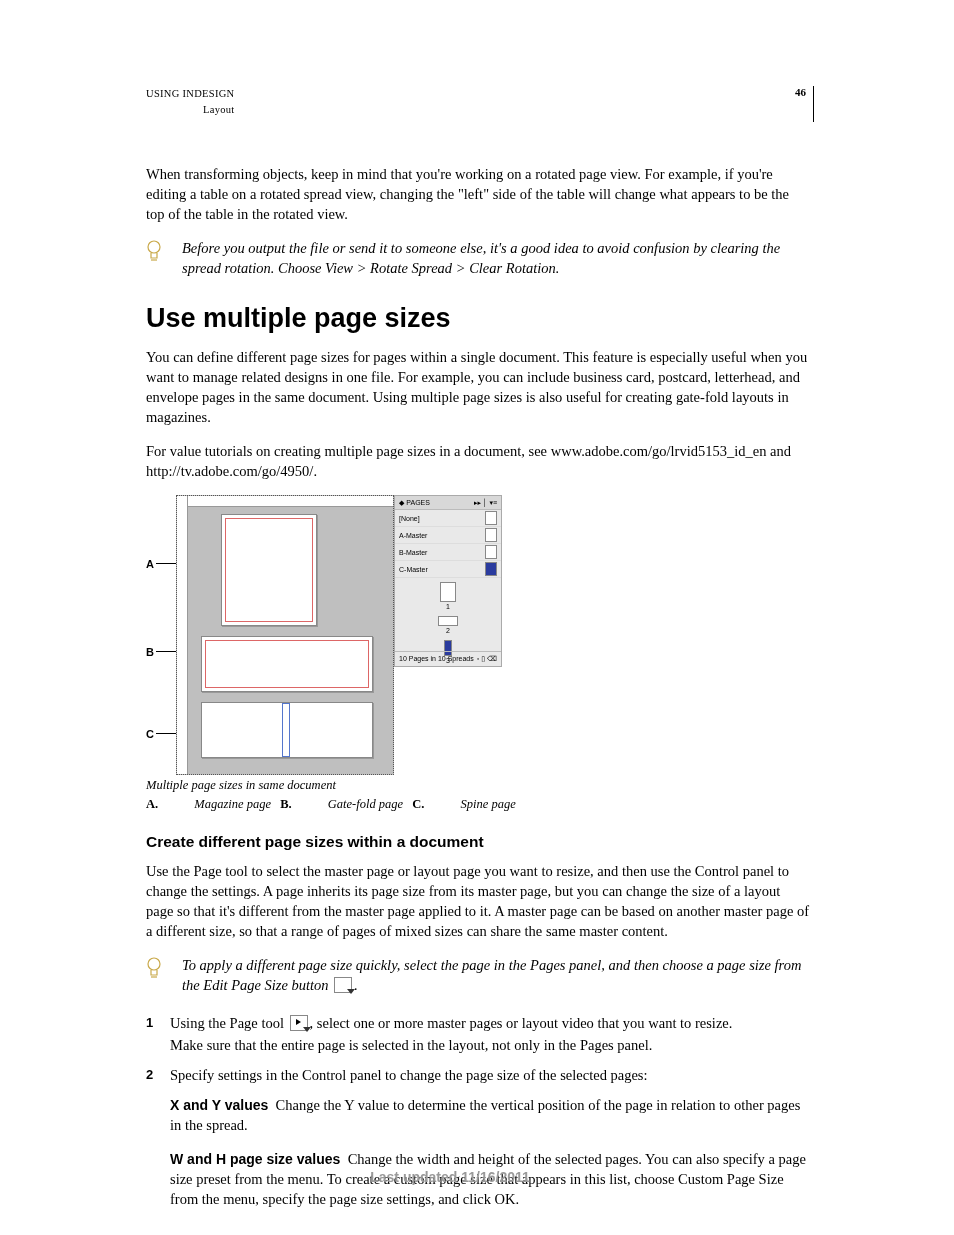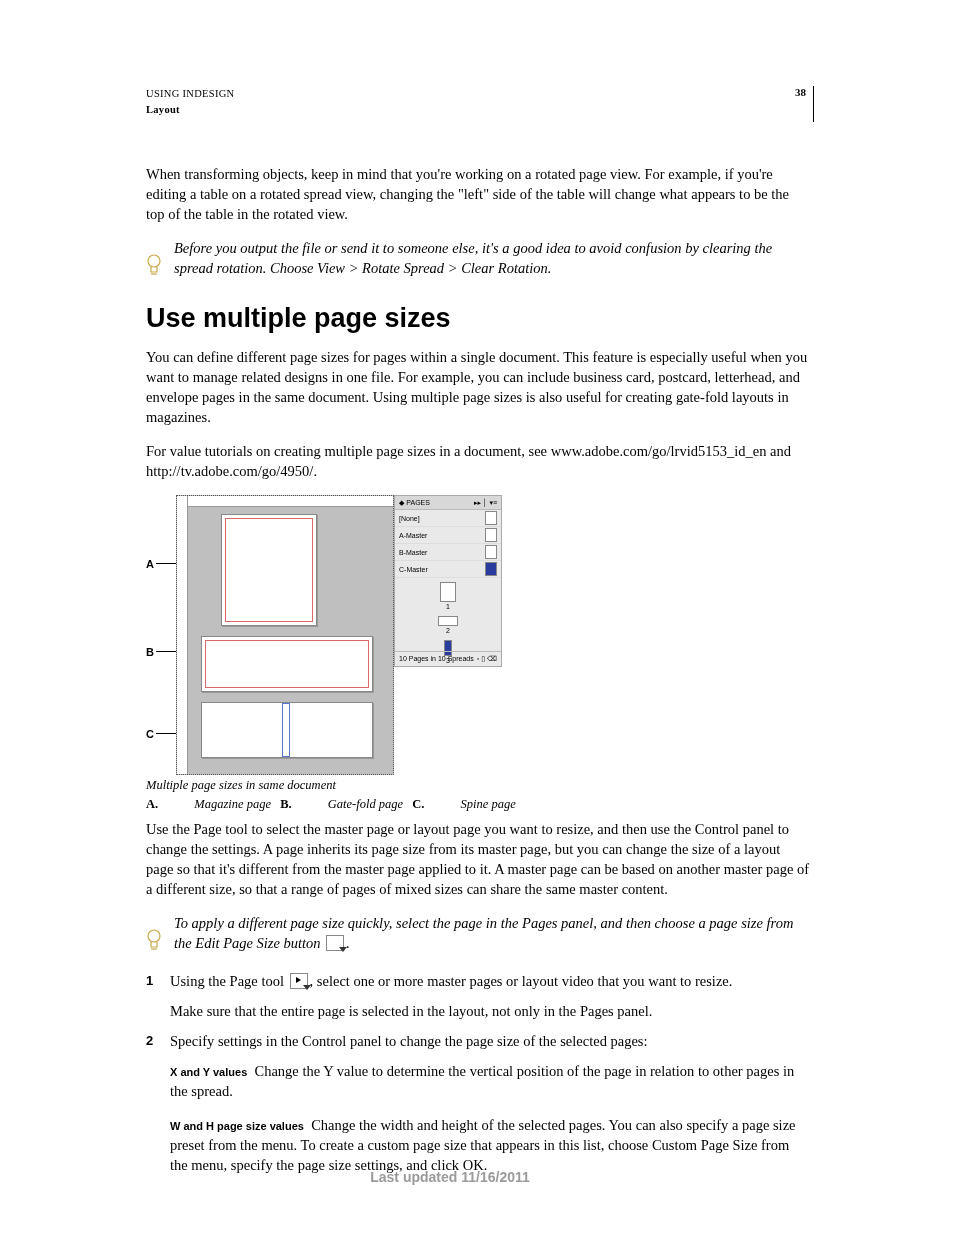--- a/index.html
+++ b/index.html
@@ -21,21 +21,21 @@
     justify-content: space-between;
     align-items: flex-start;
     margin-bottom: 6px;
   }
   .header-left {
     font-size: 10.5px;
     line-height: 1.5;
     letter-spacing: 0.3px;
   }
   .header-using { text-transform: uppercase; }
-  .header-section { font-weight: bold; display: block; }
+  .header-section { font-weight: normal; display: block; text-align: right; }
   .page-num {
     font-size: 11px;
     font-weight: bold;
     padding-right: 4px;
   }
   .vline {
     position: absolute;
     top: 86px;
     right: 86px;
     width: 0;
@@ -43,22 +43,22 @@
     border-right: 1.5px solid #000;
   }
   .body {
     margin-top: 46px;
     font-size: 14.5px;
     line-height: 1.38;
   }
   p { margin: 0 0 14px 0; }
   .tip-row {
     display: flex;
-    align-items: flex-end;
-    gap: 12px;
+    align-items: flex-start;
+    gap: 20px;
     margin: 6px 0 18px 0;
   }
   .tip-text {
     font-style: italic;
     font-size: 14.5px;
     line-height: 1.38;
   }
   .bulb {
     flex: 0 0 auto;
     margin-top: 2px;
@@ -95,25 +95,25 @@
     margin-bottom: 10px;
   }
   .step-num {
     font-family: "Myriad Pro", "Segoe UI", Arial, sans-serif;
     font-weight: bold;
     font-size: 13px;
     flex: 0 0 14px;
     padding-top: 1px;
   }
   .step-body { flex: 1; }
-  .step-sub { margin-top: 10px; }
+  .step-sub { margin-top: 2px; }
   .runin {
     font-family: "Myriad Pro", "Segoe UI", Arial, sans-serif;
     font-weight: bold;
-    font-size: 11px;
+    font-size: 14px;
   }
   .indent-block { margin-left: 24px; margin-bottom: 14px; }
   .footer {
     position: absolute;
     bottom: 50px;
     left: 0;
     width: 100%;
     text-align: center;
     font-family: "Myriad Pro", "Segoe UI", Arial, sans-serif;
     font-weight: 600;
@@ -194,21 +194,21 @@
 <body>
 
 <div class="page">
   <div class="vline"></div>
 
   <div class="header-row">
     <div class="header-left">
       <span class="header-using">USING INDESIGN</span>
       <span class="header-section">Layout</span>
     </div>
-    <div class="page-num">38</div>
+    <div class="page-num">46</div>
   </div>
 
   <div class="body">
 
     <p>When transforming objects, keep in mind that you're working on a rotated page view. For example, if you're editing a table on a rotated spread view, changing the "left" side of the table will change what appears to be the top of the table in the rotated view.</p>
 
     <div class="tip-row">
       <svg class="bulb" width="16" height="24" viewBox="0 0 16 24">
         <circle cx="8" cy="7" r="6" fill="none" stroke="#c9a94a" stroke-width="1.2"></circle>
         <path d="M5 13 L5 18 L11 18 L11 13" fill="none" stroke="#c9a94a" stroke-width="1.2"></path>
@@ -289,20 +289,21 @@
       <div class="figure-legend">
         <span class="lbl">A.</span>
         <span class="itm">Magazine page</span>
         <span class="lbl">B.</span>
         <span class="itm">Gate-fold page</span>
         <span class="lbl">C.</span>
         <span class="itm">Spine page</span>
       </div>
     </div>
 
+    <h3 class="subsection">Create different page sizes within a document</h3>
 
     <p>Use the Page tool to select the master page or layout page you want to resize, and then use the Control panel to change the settings. A page inherits its page size from its master page, but you can change the size of a layout page so that it's different from the master page applied to it. A master page can be based on another master page of a different size, so that a range of pages of mixed sizes can share the same master content.</p>
 
     <div class="tip-row">
       <svg class="bulb" width="16" height="24" viewBox="0 0 16 24">
         <circle cx="8" cy="7" r="6" fill="none" stroke="#c9a94a" stroke-width="1.2"></circle>
         <path d="M5 13 L5 18 L11 18 L11 13" fill="none" stroke="#c9a94a" stroke-width="1.2"></path>
         <line x1="5" y1="20" x2="11" y2="20" stroke="#c9a94a" stroke-width="1.2"></line>
       </svg>
       <div class="tip-text">

